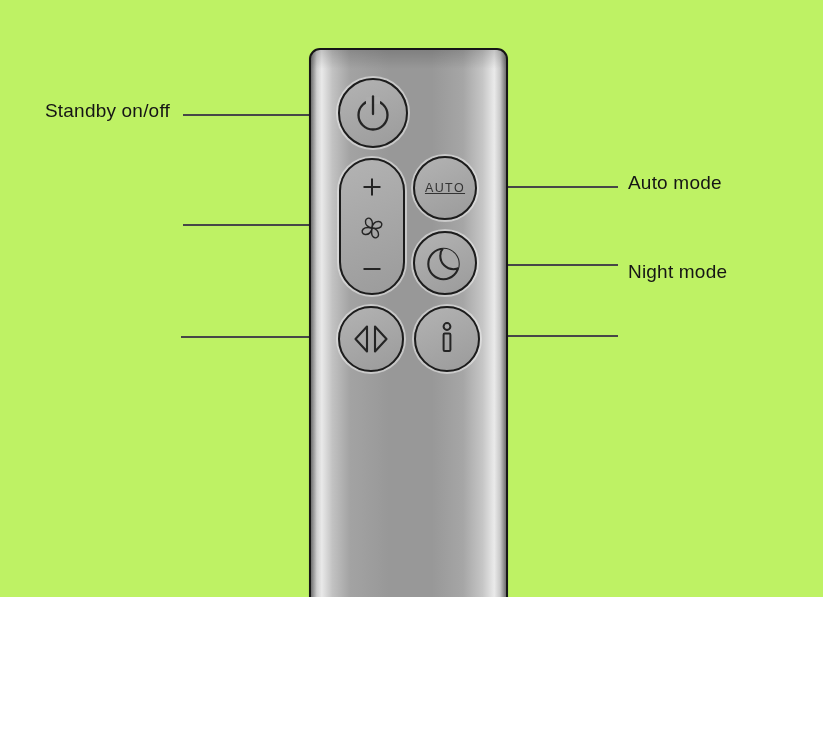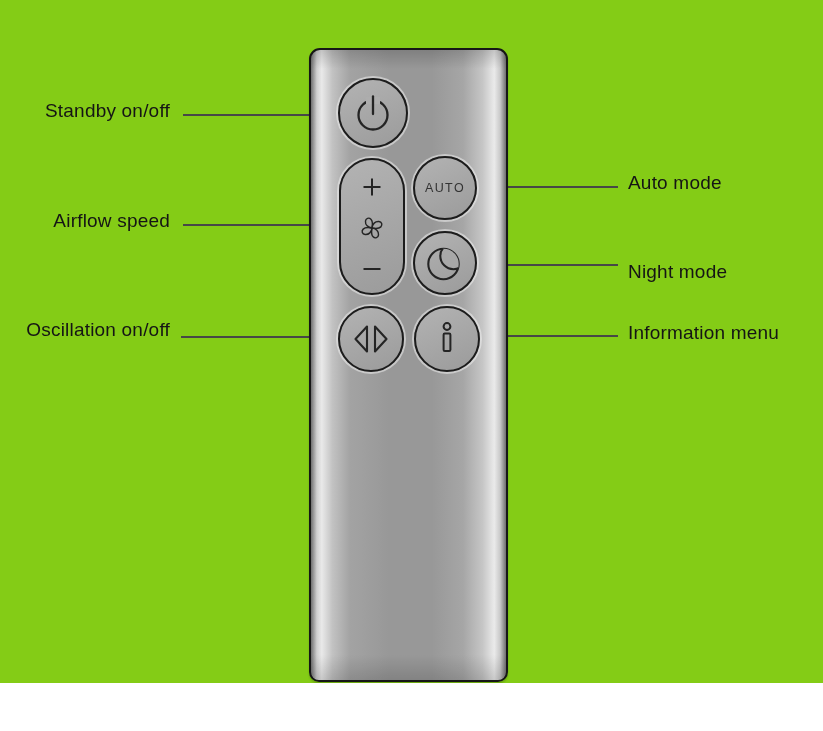--- a/index.html
+++ b/index.html
@@ -1,17 +1,17 @@
 <!DOCTYPE html>
 <html><head>
 <meta charset="utf-8">
 <style>
   html,body { margin:0; padding:0; background:#ffffff; }
   .stage {
-    position:relative; width:823px; height:683px; background:#84cc16;
+    position:relative; width:823px; height:597px; background:#bef264;
     font-family:"Liberation Sans", sans-serif; overflow:hidden;
   }
   
   .callout {
     position:absolute; font-size:19px; line-height:24px; color:#151515;
     white-space:nowrap; letter-spacing:0.2px;
   }
   .callout.left { left:0; width:170px; text-align:right; }
   .callout.right { left:628px; text-align:center; }
   .cline { position:absolute; height:1.6px; background:#474747; }
@@ -38,35 +38,32 @@
     position:absolute; box-sizing:border-box; border:2px solid #1c1c1c;
     background:linear-gradient(155deg, #b3b3b3 0%, #a8a8a8 45%, #9b9b9b 100%);
     box-shadow:0 0 0 2px rgba(238,238,238,0.55);
     display:flex; align-items:center; justify-content:center; padding:0;
   }
   .btn.round { border-radius:50%; }
   .btn.pill  { border-radius:33px; }
   .btn svg { display:block; }
   .pill-item { position:absolute; left:50%; transform:translateX(-50%); }
   .auto-label {
-    font-size:12.5px; letter-spacing:1.4px; color:#333333; font-weight:normal;
+    font-size:12.5px; letter-spacing:1.4px; color:#333333; font-weight:normal;text-decoration:underline;
   }
 </style>
 </head>
 <body>
 
 <div class="stage">
 
   <div class="callout left" style="top:99px">Standby on/off</div>
-  <div class="callout left" style="top:209px">Airflow speed</div>
-  <div class="callout left" style="top:318px">Oscillation on/off</div>
 
   <div class="callout right" style="top:171px">Auto mode</div>
   <div class="callout right" style="top:260px">Night mode</div>
-  <div class="callout right" style="top:321px">Information menu</div>
 
   <div class="cline" style="left:183px; top:114px; width:127px"></div>
   <div class="cline" style="left:183px; top:224px; width:127px"></div>
   <div class="cline" style="left:181px; top:336px; width:129px"></div>
   <div class="cline" style="left:508px; top:186px; width:110px"></div>
   <div class="cline" style="left:508px; top:264px; width:110px"></div>
   <div class="cline" style="left:508px; top:335px; width:110px"></div>
 
   <div class="remote"></div>
 

